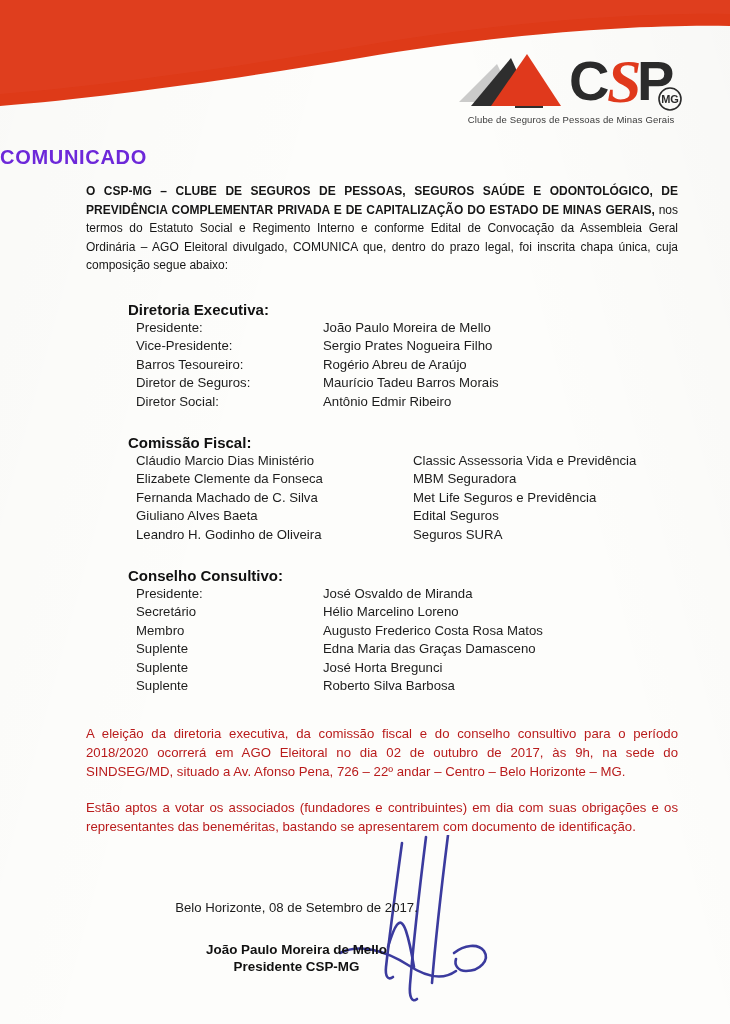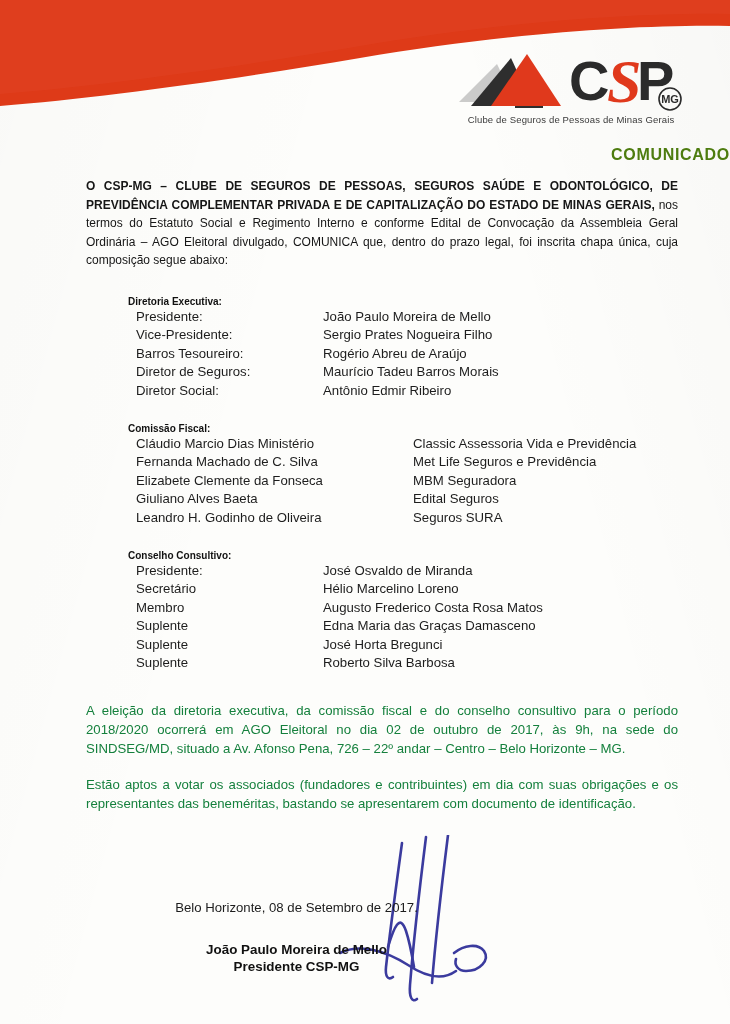--- a/index.html
+++ b/index.html
@@ -57,40 +57,40 @@
   }
 
   
   #doc {
     position: absolute;
     left: 0;
     top: 146px;
     width: 730px;
   }
   .title {
-    text-align: right;
-    font-size: 16px;
+    text-align: left;
+    font-size: 20px;
     font-weight: bold;
     letter-spacing: 0.7px;
-    color: #4d7c0f;
+    color: #6d28d9;
     margin: 0 0 13px 0;
   }
   .intro {
     margin: 0 52px 0 86px;
     font-size: 12px;
     line-height: 18.6px;
     text-align: justify;
     color: #161616;
   }
   .intro .lead { font-weight: bold; }
 
   
   .section { margin: 0 0 0 128px; }
   .section-head {
-    font-size: 10px;
+    font-size: 15px;
     font-weight: bold;
     color: #111111;
     margin-bottom: 1px;
   }
   .roster { border-collapse: collapse; margin-left: 8px; }
   .roster td {
     font-size: 13.2px;
     line-height: 18.4px;
     color: #1d1d1d;
     padding: 0;
@@ -103,21 +103,21 @@
 
   .gap-lg { height: 26px; }
   .gap-md { height: 23px; }
 
   
   .closing {
     margin: 0 52px 0 86px;
     font-size: 13.2px;
     line-height: 18.6px;
     text-align: justify;
-    color: #15803d;
+    color: #b91c1c;
   }
 
   
   #sign-area {
     position: absolute;
     left: 0;
     top: 900px;
     width: 593px;
     text-align: center;
   }
@@ -225,26 +225,26 @@
 
     <div class="section">
       <div class="section-head">Comissão Fiscal:</div>
       <table class="roster two-col">
         <tbody>
           <tr>
             <td class="col-a">Cláudio Marcio Dias Ministério</td>
             <td class="col-b">Classic Assessoria Vida e Previdência</td>
           </tr>
           <tr>
+            <td class="col-a">Elizabete Clemente da Fonseca</td>
+            <td class="col-b">MBM Seguradora</td>
+          </tr>
+          <tr>
             <td class="col-a">Fernanda Machado de C. Silva</td>
             <td class="col-b">Met Life Seguros e Previdência</td>
-          </tr>
-          <tr>
-            <td class="col-a">Elizabete Clemente da Fonseca</td>
-            <td class="col-b">MBM Seguradora</td>
           </tr>
           <tr>
             <td class="col-a">Giuliano Alves Baeta</td>
             <td class="col-b">Edital Seguros</td>
           </tr>
           <tr>
             <td class="col-a">Leandro H. Godinho de Oliveira</td>
             <td class="col-b">Seguros SURA</td>
           </tr>
         </tbody>

